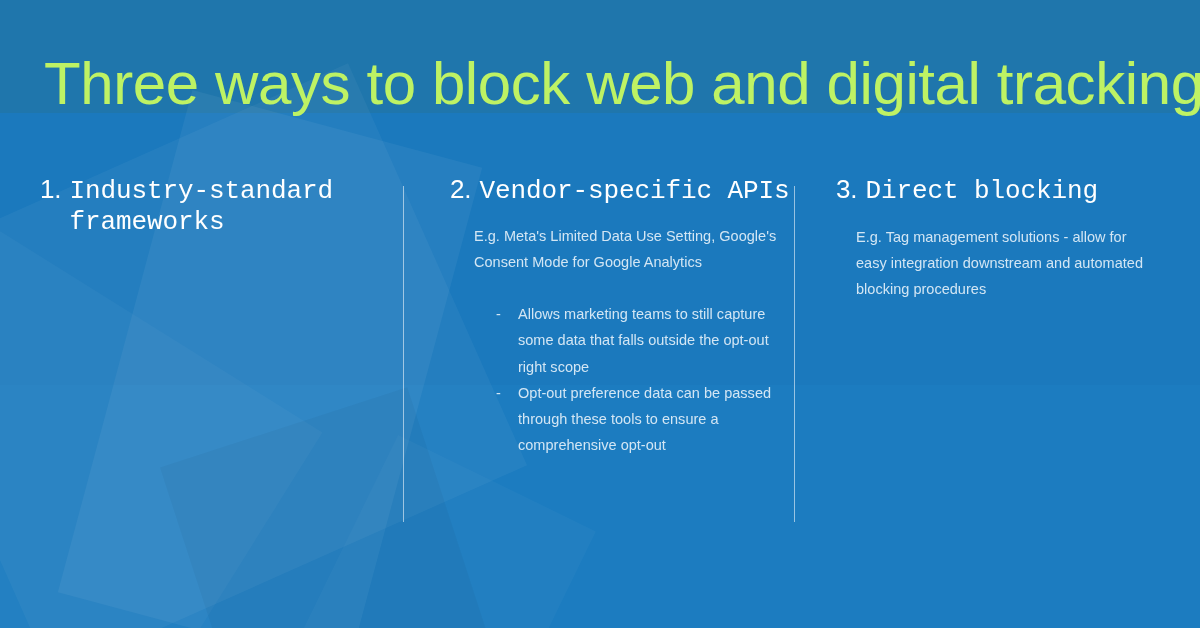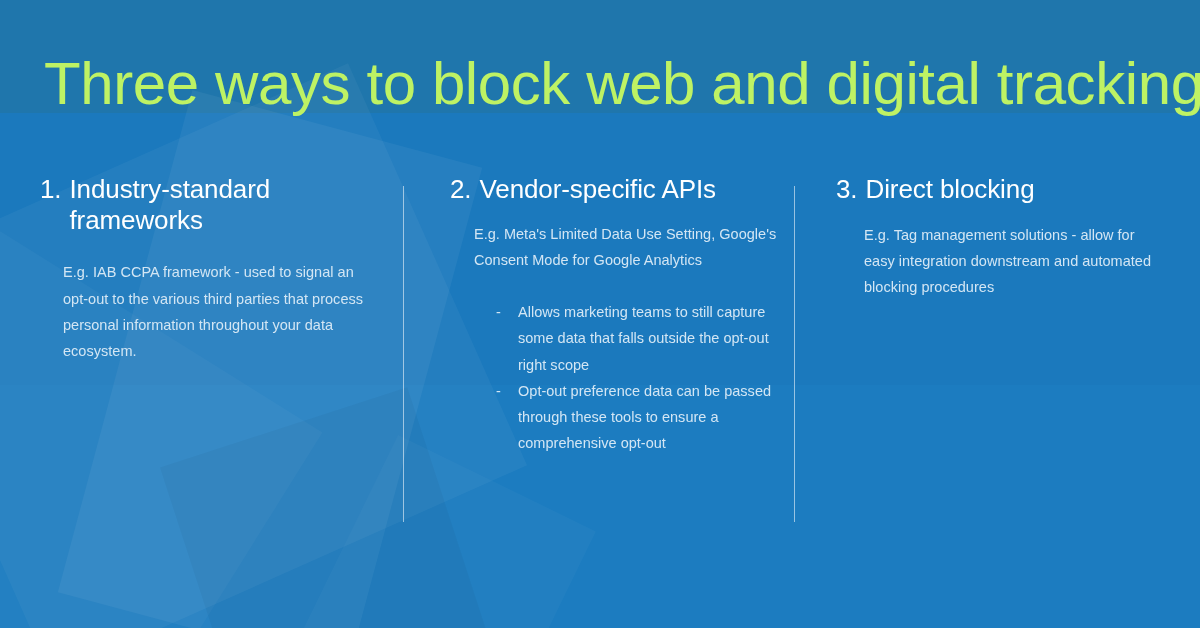--- a/index.html
+++ b/index.html
@@ -114,31 +114,32 @@
     font-weight: 400;
     line-height: 1.18;
     letter-spacing: -0.1px;
   }
   .col-num {
     flex: 0 0 auto;
     margin-right: 8px;
   }
   .col-title {
     flex: 1 1 auto;
+    font-family: Liberation Mono, monospace;
   }
 
   .body-block {
     color: #d3e6f4;
     font-size: 14.5px;
     line-height: 1.81;
     letter-spacing: 0.02px;
   }
   .col-1 .body-block { margin-left: 23px; margin-top: 24px; width: 318px; }
   .col-2 .body-block { margin-left: 24px; margin-top: 16px; width: 320px; }
-  .col-3 .body-block { margin-left: 28px; margin-top: 17px; width: 296px; }
+  .col-3 .body-block { margin-left: 20px; margin-top: 17px; width: 296px; }
 
   .para + .para { margin-top: 26px; }
 
   .bullets {
     margin-top: 26px;
     margin-left: 22px;
     list-style: none;
     padding: 0;
   }
   .bullet {
@@ -186,21 +187,20 @@
   <div class="divider divider-2"></div>
 
   <div class="columns">
 
     <div class="col col-1">
       <div class="col-head">
         <span class="col-num">1.</span>
         <span class="col-title">Industry-standard frameworks</span>
       </div>
       <div class="body-block">
-        <div class="para">E.g. IAB CCPA framework - used to signal an opt-out to the various third parties that process personal information throughout your data ecosystem.</div>
       </div>
     </div>
 
     <div class="col col-2">
       <div class="col-head">
         <span class="col-num">2.</span>
         <span class="col-title">Vendor-specific APIs</span>
       </div>
       <div class="body-block">
         <div class="para">E.g. Meta's Limited Data Use Setting, Google's Consent Mode for Google Analytics</div>

